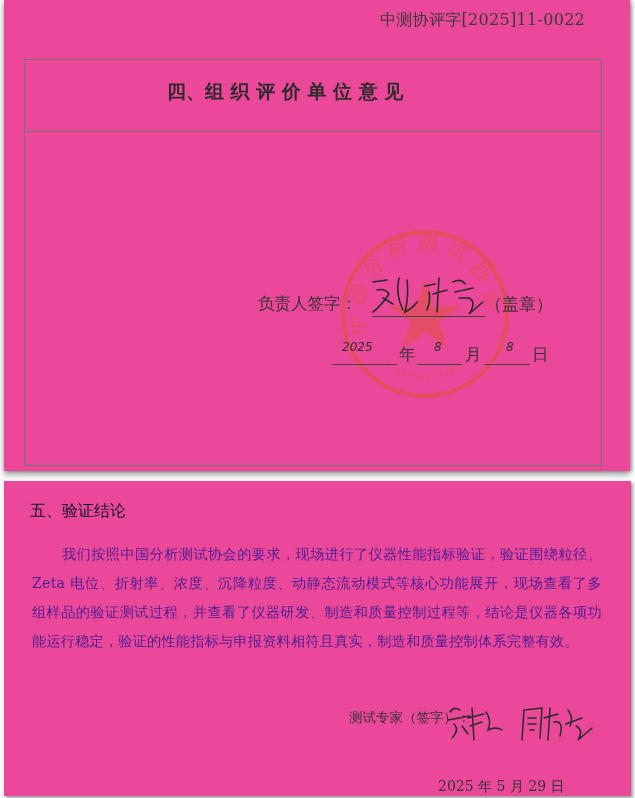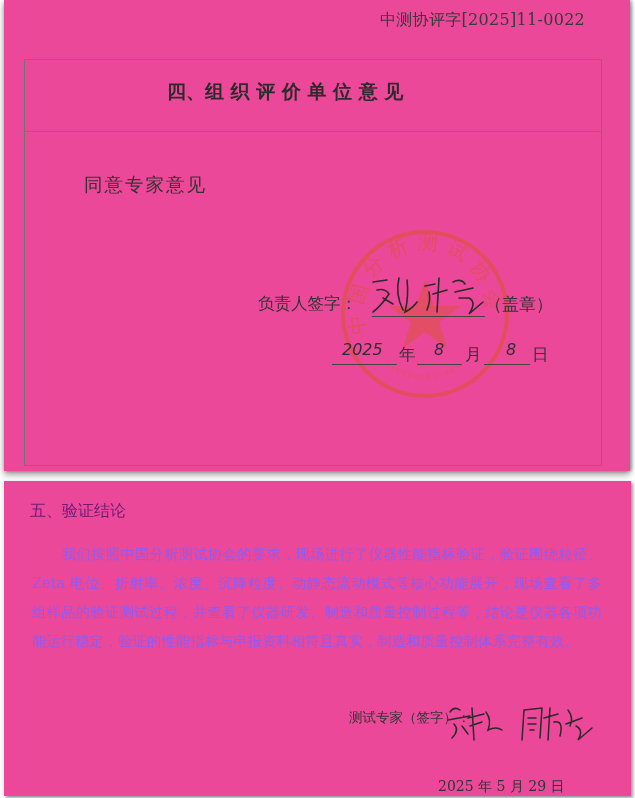--- a/index.html
+++ b/index.html
@@ -50,30 +50,30 @@
     position:absolute; left:368px; top:316px; width:113px; height:0;
     border-bottom:1.2px solid #444;
   }
   .sign-scribble { position:absolute; left:365px; top:272px; width:120px; height:48px; }
   .seal-note {
     position:absolute; left:481px; top:293px; font-size:17px; color:#333; white-space:nowrap;
   }
   .date-line { position:absolute; height:0; border-bottom:1.2px solid #444; }
   .date-hand {
     position:absolute; font-family:"DejaVu Sans", sans-serif; font-style:italic;
-    font-size:16px; color:#2f2f2f;text-align:center;
+    font-size:12px; color:#2f2f2f;text-align:center;
   }
   .date-unit { position:absolute; top:344px; font-size:16.5px; color:#333; }
   .section-title {
-    position:absolute; left:30px; top:501px; font-size:16px; color:#701a75;
+    position:absolute; left:30px; top:501px; font-size:16px; color:#0f172a;
     font-family:"DejaVu Sans", sans-serif; white-space:nowrap;
   }
   .conclusion {
     position:absolute; left:32px; top:540px; width:570px; font-size:14.2px;
-    line-height:29px; color:#8b5cf6; text-indent:30px; letter-spacing:0.2px;
+    line-height:29px; color:#4c1d95; text-indent:30px; letter-spacing:0.2px;
     text-align:justify;
   }
   .expert-label {
     position:absolute; left:310px; top:709px; font-size:13.5px; color:#333;
     font-family:"DejaVu Sans", sans-serif; white-space:nowrap;margin-left:39px;
   }
   .expert-sig { position:absolute; left:444px; top:700px; width:160px; height:46px; }
   .expert-date {
     position:absolute; left:438px; top:778px; font-size:14px; color:#333; white-space:nowrap;
   }
@@ -83,21 +83,20 @@
 
 <div class="page" id="page-top">
   <div class="doc-number">中测协评字[2025]11-0022</div>
 
   <div class="outer-box">
     <div class="header-row">
       <div class="header-title">四、组 织 评 价 单 位 意 见</div>
     </div>
   </div>
 
-  <div class="opinion">同意专家意见</div>
 
   <svg class="seal" viewBox="0 0 172 172">
     <defs>
       <path id="sealArc" d="M 30 110 A 62 62 0 1 1 142 110"></path>
       <path id="sealArcBottom" d="M 40 130 A 60 60 0 0 0 132 130"></path>
     </defs>
     <circle cx="86" cy="86" r="82" fill="none" stroke="#e0504f" stroke-width="4" opacity="0.8"></circle>
     <text font-size="20" fill="#e0504f" opacity="0.75" font-family="DejaVu Serif, serif" letter-spacing="8">
       <textPath href="#sealArc" startOffset="2%">中国分析测试协会</textPath>
     </text>

